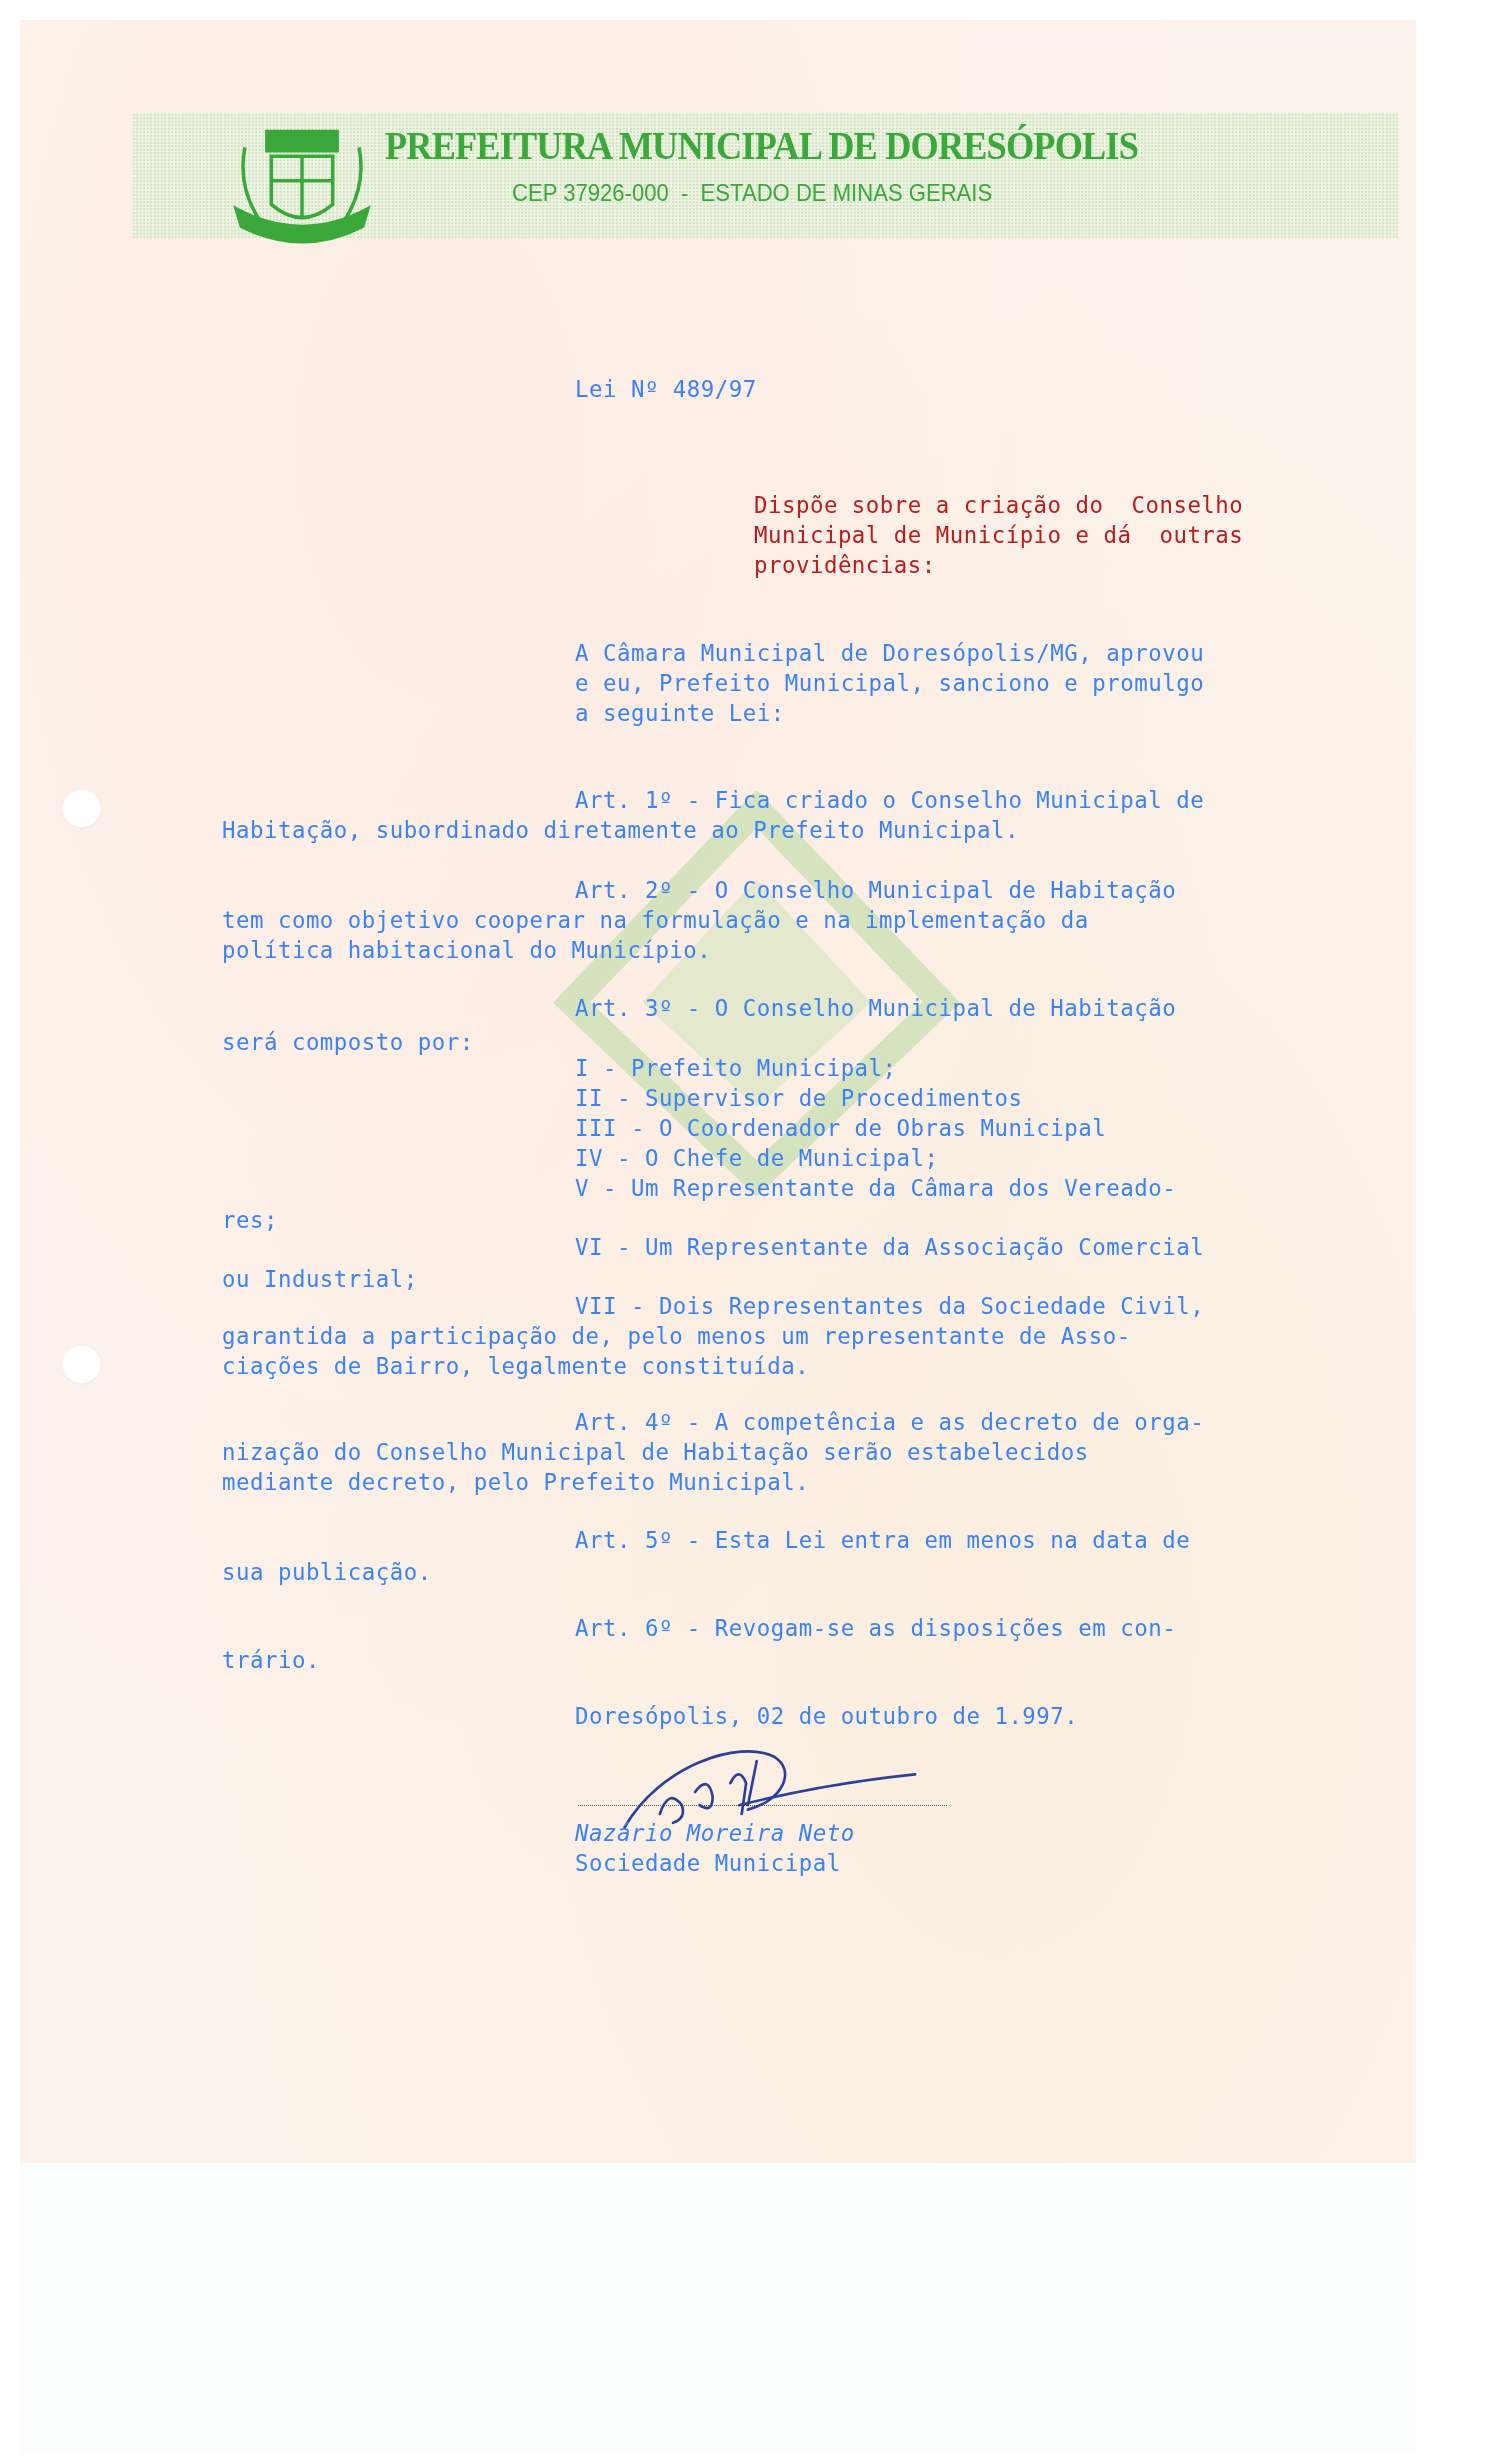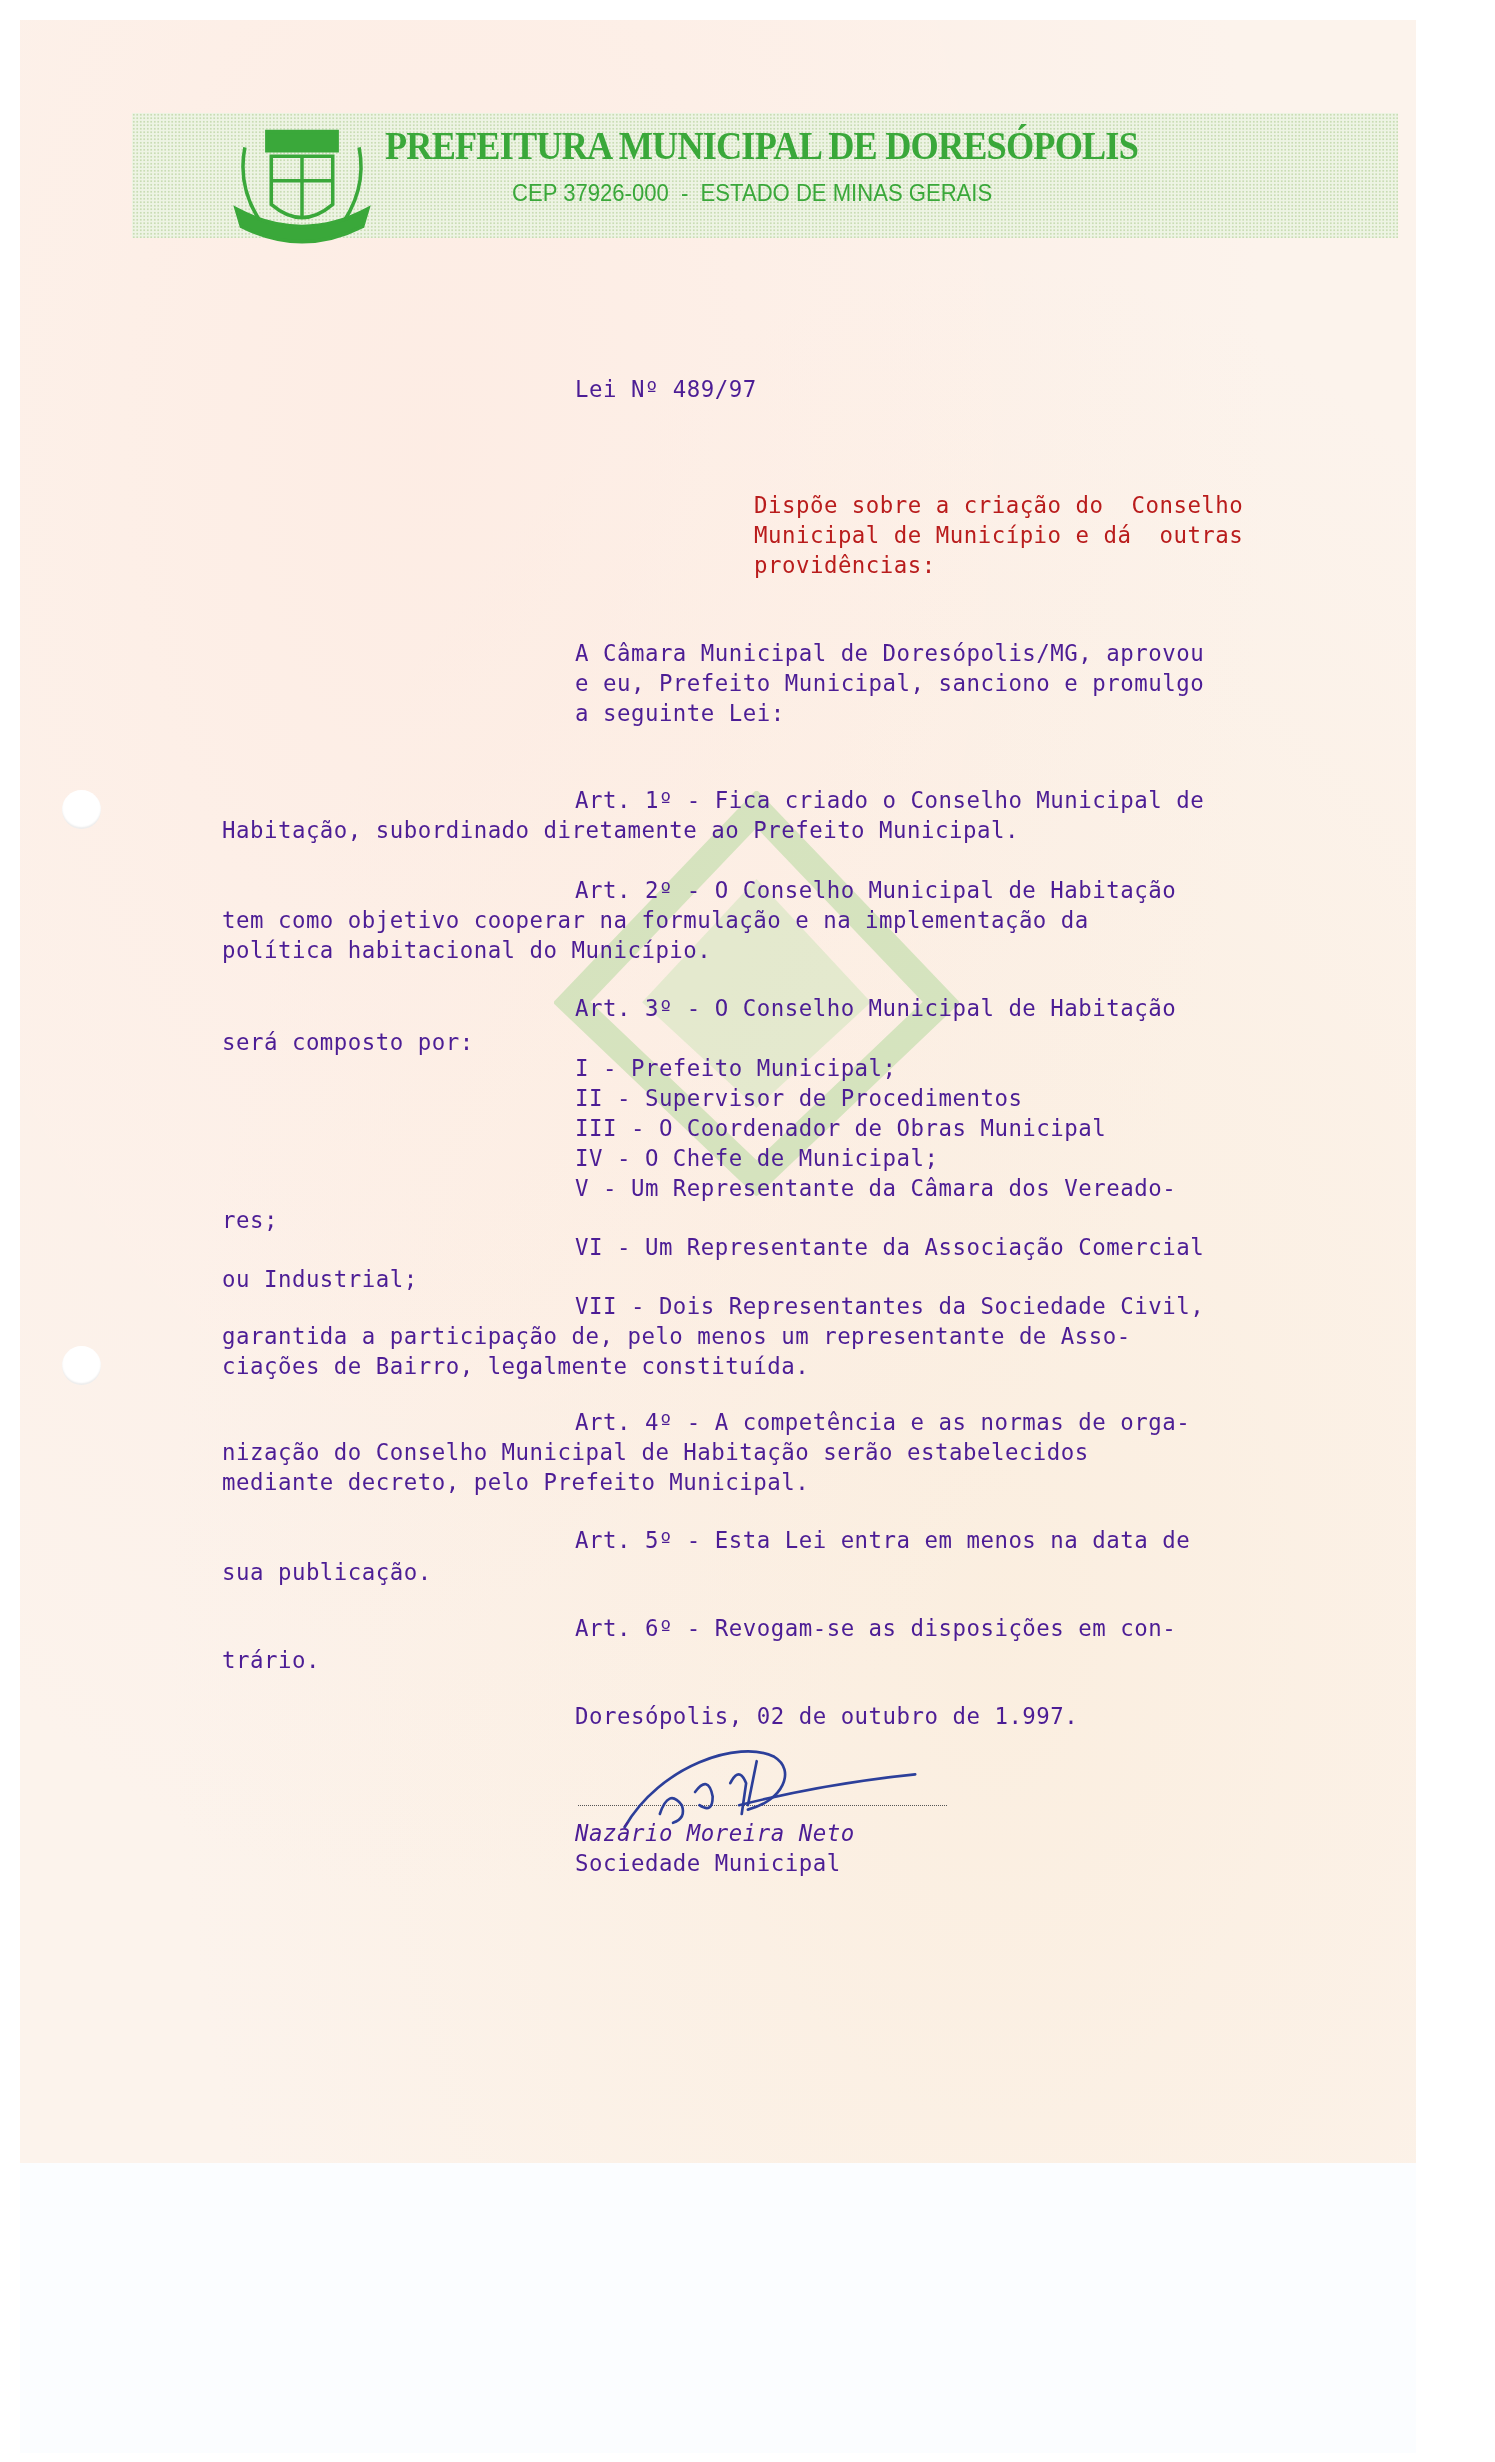--- a/index.html
+++ b/index.html
@@ -28,21 +28,21 @@
     position:absolute; left:385px; top:123px; width:1003px;
     font-family:"Liberation Serif", serif; font-weight:bold; font-size:39px;
     color:#3aa83a; letter-spacing:-0.9px; transform:scaleX(0.93); transform-origin:left;
   }
   .lh-sub {
     position:absolute; left:512px; top:179px;
     font-family:"Liberation Sans", sans-serif; font-size:24px; color:#3aa83a;
     transform:scaleX(0.92); transform-origin:left; white-space:pre;
   }
   .watermark { position:absolute; left:554px; top:791px; width:405px; height:405px; opacity:0.35; }
-  .mono { font-family:"DejaVu Sans Mono", monospace; color:#4c1d95; font-size:22.4px; white-space:pre; position:absolute; letter-spacing:0.5px; }
+  .mono { font-family:"DejaVu Sans Mono", monospace; color:#3b82f6; font-size:22.4px; white-space:pre; position:absolute; letter-spacing:0.5px; }
   .bold { font-weight:normal; color:#b91c1c; }
   .sig { position:absolute; left:607px; top:1739px; width:317px; height:106px; }
   .sig-line { position:absolute; left:578px; top:1805px; width:369px; border-top:1.8px dotted #555; }
 </style>
 </head>
 <body>
 
 <div class="paper"></div>
 <div class="blank-area"></div>
 
@@ -96,21 +96,21 @@
 <div class="mono" style="left:575px;top:1115px;">III - O Coordenador de Obras Municipal</div>
 <div class="mono" style="left:575px;top:1145px;">IV - O Chefe de Municipal;</div>
 <div class="mono" style="left:575px;top:1175px;">V - Um Representante da Câmara dos Vereado-</div>
 <div class="mono" style="left:222px;top:1207px;">res;</div>
 <div class="mono" style="left:575px;top:1234px;">VI - Um Representante da Associação Comercial</div>
 <div class="mono" style="left:222px;top:1266px;">ou Industrial;</div>
 <div class="mono" style="left:575px;top:1293px;">VII - Dois Representantes da Sociedade Civil,</div>
 <div class="mono" style="left:222px;top:1323px;">garantida a participação de, pelo menos um representante de Asso-</div>
 <div class="mono" style="left:222px;top:1353px;">ciações de Bairro, legalmente constituída.</div>
 
-<div class="mono" style="left:575px;top:1409px;">Art. 4º - A competência e as normas de orga-</div>
+<div class="mono" style="left:575px;top:1409px;">Art. 4º - A competência e as decreto de orga-</div>
 <div class="mono" style="left:222px;top:1439px;">nização do Conselho Municipal de Habitação serão estabelecidos</div>
 <div class="mono" style="left:222px;top:1469px;">mediante decreto, pelo Prefeito Municipal.</div>
 
 <div class="mono" style="left:575px;top:1527px;">Art. 5º - Esta Lei entra em menos na data de</div>
 <div class="mono" style="left:222px;top:1559px;">sua publicação.</div>
 
 <div class="mono" style="left:575px;top:1615px;">Art. 6º - Revogam-se as disposições em con-</div>
 <div class="mono" style="left:222px;top:1647px;">trário.</div>
 
 <div class="mono" style="left:575px;top:1703px;">Doresópolis, 02 de outubro de 1.997.</div>

